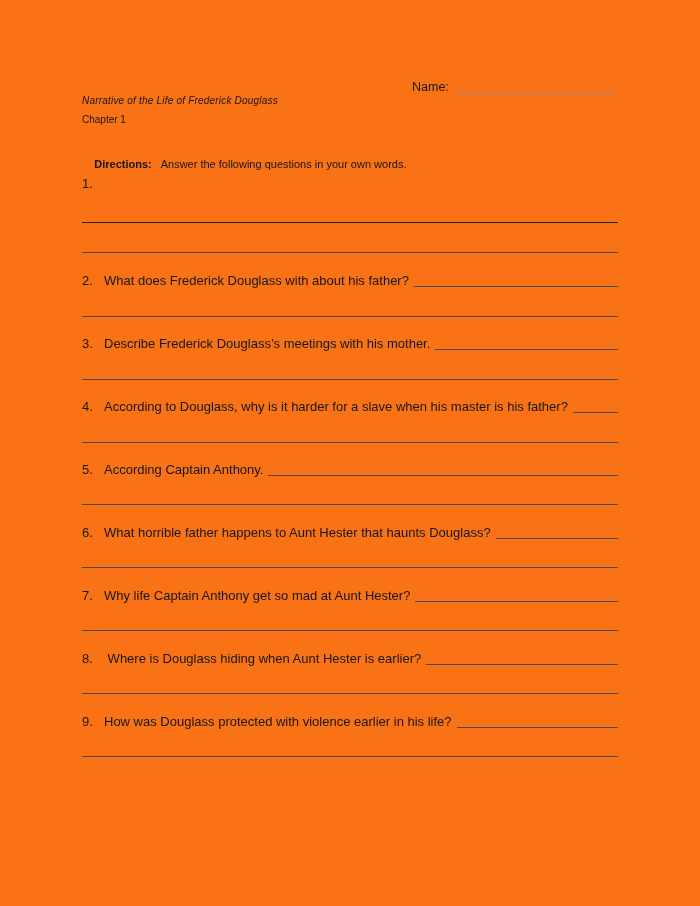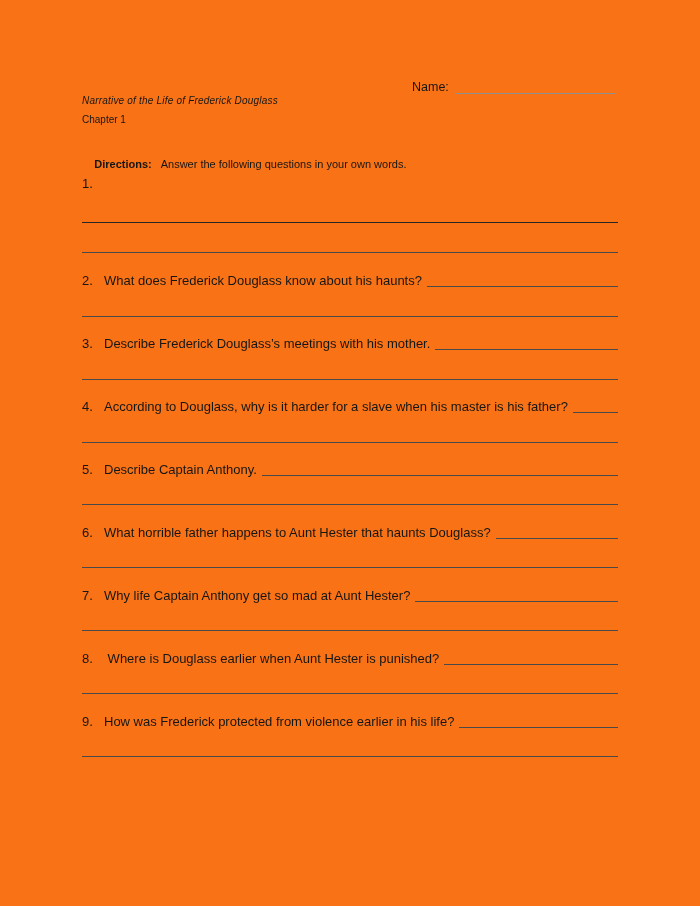--- a/index.html
+++ b/index.html
@@ -108,67 +108,67 @@
   </div>
 
   <div class="q-row" style="top:176px">
     <span class="q-num">1.</span>
   </div>
   <div class="ans-line dark" style="top:222px"></div>
   <div class="ans-line" style="top:252px"></div>
 
   <div class="q-row" style="top:273px">
     <span class="q-num">2.</span>
-    <span class="q-text">What does Frederick Douglass know about his haunts?</span>
+    <span class="q-text">What does Frederick Douglass with about his father?</span>
     <span class="q-fill"></span>
   </div>
   <div class="ans-line" style="top:316px"></div>
 
   <div class="q-row" style="top:336px">
     <span class="q-num">3.</span>
     <span class="q-text">Describe Frederick Douglass’s meetings with his mother.</span>
     <span class="q-fill"></span>
   </div>
   <div class="ans-line" style="top:379px"></div>
 
   <div class="q-row" style="top:399px">
     <span class="q-num">4.</span>
     <span class="q-text">According to Douglass, why is it harder for a slave when his master is his father?</span>
     <span class="q-fill"></span>
   </div>
   <div class="ans-line" style="top:442px"></div>
 
   <div class="q-row" style="top:462px">
     <span class="q-num">5.</span>
-    <span class="q-text">Describe Captain Anthony.</span>
+    <span class="q-text">According Captain Anthony.</span>
     <span class="q-fill"></span>
   </div>
   <div class="ans-line" style="top:504px"></div>
 
   <div class="q-row" style="top:525px">
     <span class="q-num">6.</span>
     <span class="q-text">What horrible father happens to Aunt Hester that haunts Douglass?</span>
     <span class="q-fill"></span>
   </div>
   <div class="ans-line" style="top:567px"></div>
 
   <div class="q-row" style="top:588px">
     <span class="q-num">7.</span>
     <span class="q-text">Why life Captain Anthony get so mad at Aunt Hester?</span>
     <span class="q-fill"></span>
   </div>
   <div class="ans-line" style="top:630px"></div>
 
   <div class="q-row" style="top:651px">
     <span class="q-num">8.</span>
-    <span class="q-text"> Where is Douglass earlier when Aunt Hester is punished?</span>
+    <span class="q-text"> Where is Douglass hiding when Aunt Hester is earlier?</span>
     <span class="q-fill"></span>
   </div>
   <div class="ans-line" style="top:693px"></div>
 
   <div class="q-row" style="top:714px">
     <span class="q-num">9.</span>
-    <span class="q-text">How was Frederick protected from violence earlier in his life?</span>
+    <span class="q-text">How was Douglass protected with violence earlier in his life?</span>
     <span class="q-fill"></span>
   </div>
   <div class="ans-line" style="top:756px"></div>
 
 </div>
 
 </body></html>

